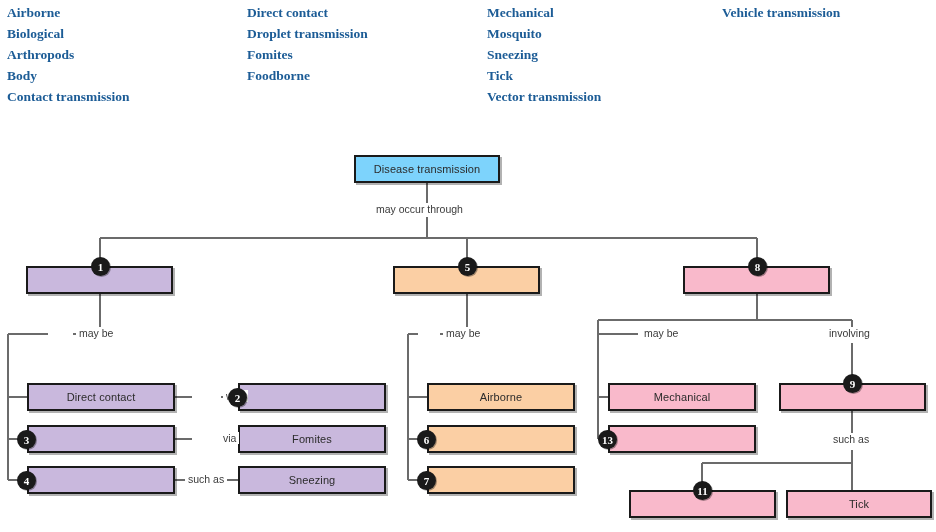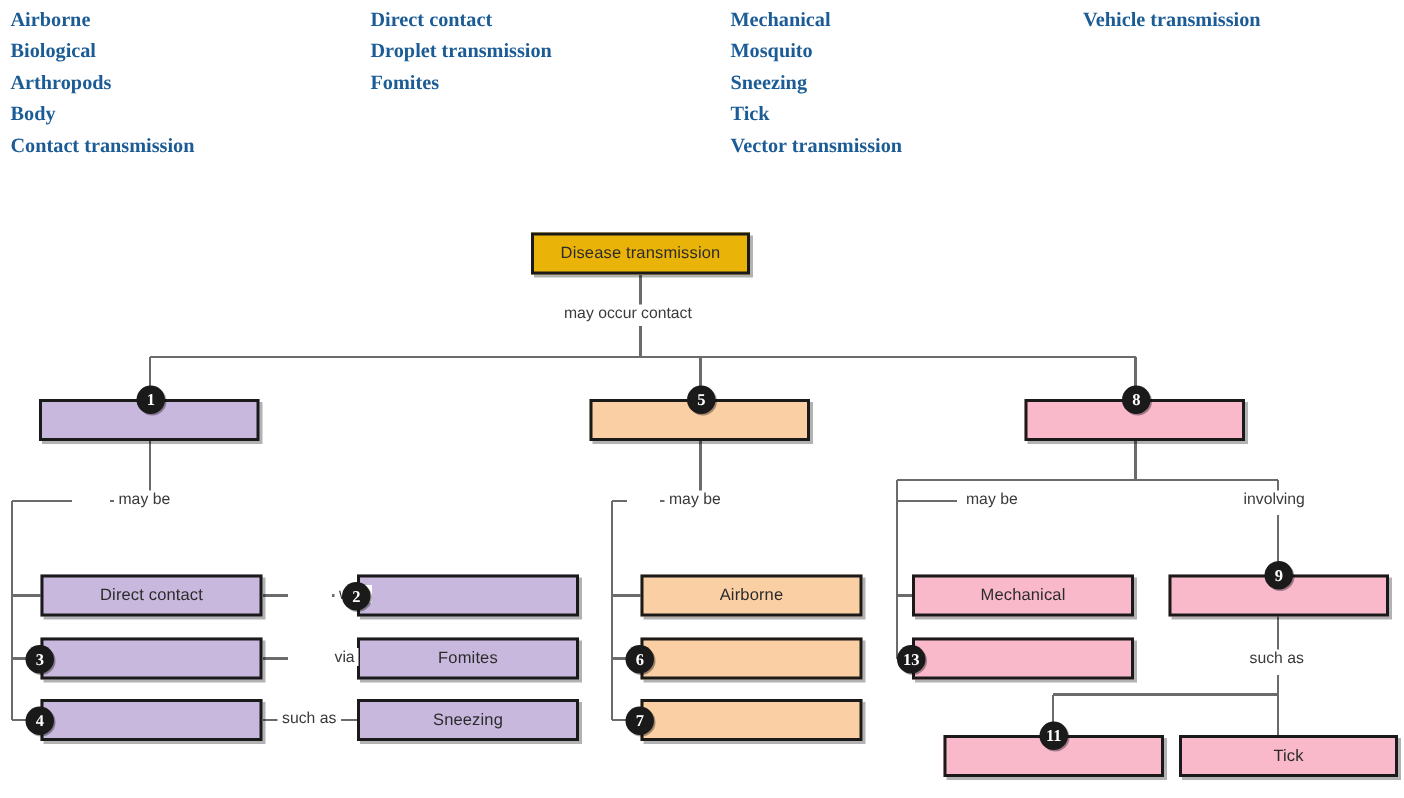--- a/index.html
+++ b/index.html
@@ -33,21 +33,21 @@
   .node{
     position:absolute;
     box-sizing:border-box;
     border:2px solid #1a1a1a;
     box-shadow:2px 2px 0 rgba(0,0,0,0.30);
     display:flex; align-items:center; justify-content:center;
     font-size:11px;
     color:#2b2b2b;
     letter-spacing:.1px;
   }
-  .node.root{ background:#eab308; }
+  .node.root{ background:#7dd3fc; }
   .node.purple{ background:#c9b8dd; }
   .node.orange{ background:#fbcfa4; }
   .node.pink{   background:#f9b9cb; }
   .node-label{ pointer-events:none; }
   .badge{
     position:absolute;
     width:19px;height:19px;
     border-radius:50%;
     background:#1a1a1a;
     color:#ffffff;
@@ -78,20 +78,21 @@
     <div class="wb-term">Biological</div>
     <div class="wb-term">Arthropods</div>
     <div class="wb-term">Body</div>
     <div class="wb-term">Contact transmission</div>
   </div>
 
   <div class="wb-col c1">
     <div class="wb-term">Direct contact</div>
     <div class="wb-term">Droplet transmission</div>
     <div class="wb-term">Fomites</div>
+    <div class="wb-term">Foodborne</div>
   </div>
 
   <div class="wb-col c2">
     <div class="wb-term">Mechanical</div>
     <div class="wb-term">Mosquito</div>
     <div class="wb-term">Sneezing</div>
     <div class="wb-term">Tick</div>
     <div class="wb-term">Vector transmission</div>
   </div>
 
@@ -154,21 +155,21 @@
       <path d="M852,450 L852,463"></path>
       <path d="M702,463 L852,463"></path>
       <path d="M702,463 L702,490"></path>
       <path d="M852,463 L852,490"></path>
     </g>
   </svg>
 
   <div class="node root" style="left:354px;top:155px;width:146px;height:28px;">
     <span class="node-label">Disease transmission</span>
   </div>
-  <div class="edge-label" style="left:373px;top:203px;">may occur contact</div>
+  <div class="edge-label" style="left:373px;top:203px;">may occur through</div>
 
   <div class="node purple" style="left:26px;top:266px;width:147px;height:28px;">
     <span class="node-label"></span>
   </div>
   <div class="badge" style="left:91px;top:257px;">1</div>
 
   <div class="node orange" style="left:393px;top:266px;width:147px;height:28px;">
     <span class="node-label"></span>
   </div>
   <div class="badge" style="left:458px;top:257px;">5</div>

